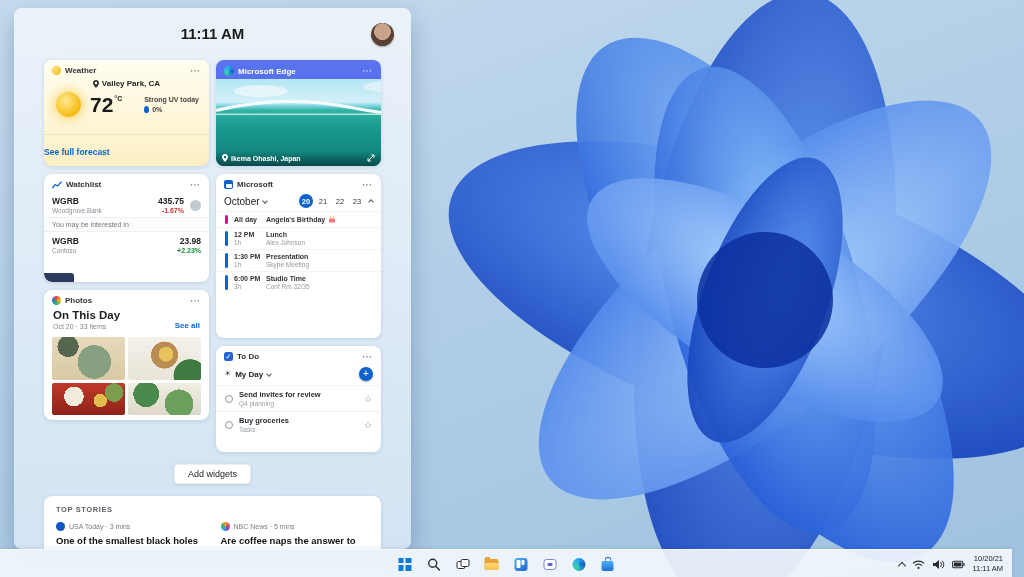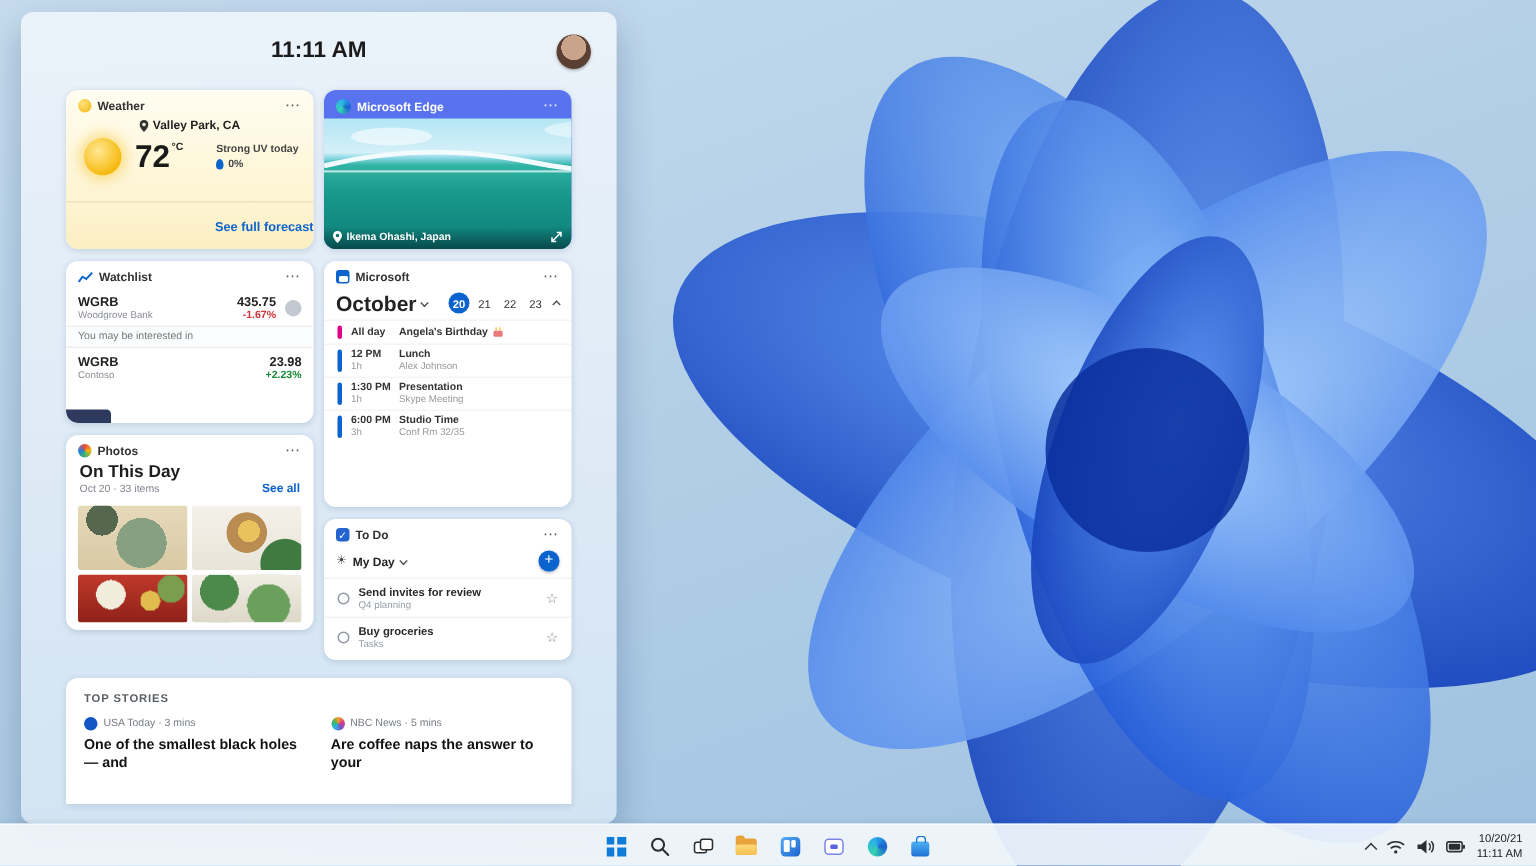--- a/index.html
+++ b/index.html
@@ -36,21 +36,21 @@
   .w-main { display:flex; align-items:center; padding:4px 10px 0 12px; }
   .sun-big { width:25px; height:25px; border-radius:50%; background:radial-gradient(circle at 38% 35%, #ffe892, #f6ba0f 70%);
              box-shadow:0 0 8px 3px rgba(250,200,60,.55); }
   .w-temp { font-size:21px; font-weight:700; color:#1a1a1a; margin-left:9px; display:flex; }
   .w-unit { font-size:7px; font-weight:700; margin-top:2px; margin-left:1px; }
   .w-right { margin-left:auto; text-align:left; }
   .w-cond { font-size:7px; color:#444; font-weight:600; }
   .w-precip { display:flex; align-items:center; gap:3px; margin-top:3px; }
   .droplet { width:5px; height:7px; background:#0b63ce; border-radius:50% 50% 50% 50% / 60% 60% 40% 40%; transform:rotate(0deg); }
   .w-precip span { font-size:7px; color:#444; font-weight:600; }
-  .w-footer { margin-top:auto; border-top:1px solid rgba(120,100,40,.12); text-align:right; padding:6px 0 7px; }
+  .w-footer { margin-top:auto; border-top:1px solid rgba(120,100,40,.12); text-align:left; padding:6px 0 7px; }
   .w-footer a { font-size:8.5px; font-weight:700; color:#0b63ce; text-decoration:none; cursor:pointer; }
 
   
   .edgecard { height:106px; background:linear-gradient(180deg,#5a74ef 0%,#4a63e6 100%); display:flex; flex-direction:column; }
   .edgecard .card-title { color:#fff; }
   .edgecard .more { color:#eef; }
   .edge-ico { width:10px; height:10px; border-radius:50%; background:conic-gradient(from 220deg,#35d0b0,#2bb3e8,#1b5fd0,#35d0b0); }
   .search-pill { margin:1px 8px 5px; background:#fff; border-radius:9px; height:16px; display:flex; align-items:center; padding:0 7px;
                  box-shadow:0 1px 2px rgba(0,0,30,.25); }
   .search-pill input { border:none; outline:none; flex:1; font-size:8px; color:#333; font-family:"Liberation Sans",sans-serif; background:transparent; }
@@ -74,21 +74,21 @@
   .neg { color:#d03438; } .pos { color:#148a33; }
   .alert-dot { width:11px; height:11px; border-radius:50%; background:#c2c9d1; margin-left:6px; flex:0 0 auto; }
   .suggest { font-size:7px; color:#777; padding:3px 8px; border-top:1px solid rgba(0,0,0,.05); border-bottom:1px solid rgba(0,0,0,.05); background:#fbfcfd; }
   .sparkline { position:absolute; left:0; bottom:0; width:30px; height:9px; background:#16254d; border-radius:0 3px 0 8px; opacity:.9; }
 
   
   .calendar { height:164px; display:flex; flex-direction:column; }
   .cal-ico { width:9px; height:9px; border-radius:2px; background:#0b63ce; position:relative; }
   .cal-ico::after { content:""; position:absolute; left:1.5px; right:1.5px; bottom:1.5px; top:3.5px; background:#fff; border-radius:1px; }
   .cal-nav { display:flex; align-items:center; padding:2px 8px 3px; gap:3px; }
-  .cal-month { font-size:14px; font-weight:700; color:#222; }
+  .cal-month { font-size:10px; font-weight:400; color:#222; }
   .chev { display:inline-block; width:4px; height:4px; border-right:1.2px solid #555; border-bottom:1.2px solid #555; transform:rotate(45deg); margin-bottom:1px; cursor:pointer; }
   .chev.up { transform:rotate(-135deg); margin-bottom:-1px; }
   .cal-dates { display:flex; gap:3px; margin-left:auto; margin-right:2px; }
   .dchip { width:14px; height:14px; border-radius:50%; display:grid; place-items:center; font-size:7.5px; color:#333; cursor:pointer; }
   .dchip.sel { background:#0b63ce; color:#fff; font-weight:700; }
   .events { display:flex; flex-direction:column; }
   .event { display:flex; align-items:center; padding:3px 8px 3px 9px; border-top:1px solid rgba(0,0,0,.04); cursor:pointer; }
   .ebar { width:3px; align-self:stretch; border-radius:2px; margin-right:6px; background:#0b63ce; }
   .etime { width:32px; flex:0 0 auto; }
   .etime .t { font-size:7px; font-weight:700; color:#333; }
@@ -115,21 +115,21 @@
                linear-gradient(180deg,#f4f1ea,#e9e4d8); }
   .c3 { background:radial-gradient(circle at 30% 42%, #f2ecdc 0 18%, transparent 18%),
                radial-gradient(circle at 66% 55%, #e0bd4e 0 13%, transparent 13%),
                radial-gradient(circle at 85% 30%, #7a9e4e 0 14%, transparent 14%),
                linear-gradient(180deg,#c0392b,#8e2218); }
   .c4 { background:radial-gradient(circle at 25% 35%, #4c8a4c 0 22%, transparent 22%),
                radial-gradient(circle at 70% 65%, #6aa05c 0 26%, transparent 26%),
                linear-gradient(180deg,#f0ede4,#ddd8c8); }
 
   
-  .todo { height:94px; display:flex; flex-direction:column; }
+  .todo { height:106px; display:flex; flex-direction:column; }
   .todo-ico { width:9px; height:9px; border-radius:2.5px; background:#2564cf; color:#fff; font-size:7px; display:grid; place-items:center; }
   .myday { display:flex; align-items:center; gap:4px; padding:3px 8px 4px; }
   .myday .sun { font-size:8px; color:#444; line-height:1; }
   .myday .lbl { font-size:8px; font-weight:700; color:#222; }
   .add-task { margin-left:auto; width:14px; height:14px; border-radius:50%; background:#0b63ce; color:#fff; font-size:10px; line-height:1;
               display:grid; place-items:center; cursor:pointer; box-shadow:0 1px 2px rgba(0,0,60,.3); }
   .task { display:flex; align-items:center; gap:6px; padding:4px 9px; border-top:1px solid rgba(0,0,0,.05); cursor:pointer; }
   .radio { width:8px; height:8px; border:1.2px solid #8f98a3; border-radius:50%; flex:0 0 auto; }
   .task-txt .t { font-size:7.5px; font-weight:600; color:#2a2a2a; }
   .task-txt .s { font-size:6.5px; color:#98a0a8; margin-top:1px; }
@@ -143,21 +143,21 @@
   .stories-title { font-size:7.5px; font-weight:700; letter-spacing:.6px; color:#5a5f66; }
   .stories-row { display:flex; gap:16px; margin-top:8px; }
   .story { width:50%; cursor:pointer; }
   .story-src { display:flex; align-items:center; gap:4px; font-size:7px; color:#787d84; }
   .fav { width:9px; height:9px; border-radius:50%; flex:0 0 auto; }
   .fav0 { background:#1255c4; }
   .fav1 { background:conic-gradient(#f2a01e,#d43d8e,#7b52c7,#2bb3e8,#35b56a,#f2a01e); }
   .story-head { font-size:9.5px; font-weight:700; color:#101214; line-height:1.3; margin-top:4px; }
 
   
-  .taskbar { position:absolute; left:0; right:0; bottom:0; height:28px; z-index:10;
+  .taskbar { position:absolute; left:0; right:12px; bottom:0; height:28px; z-index:10;
              background:rgba(241,246,251,.93); border-top:1px solid rgba(255,255,255,.6);
              box-shadow:0 -1px 4px rgba(0,30,80,.08); }
   .tb-center { position:absolute; left:50%; top:0; height:28px; transform:translateX(-50%); display:flex; align-items:center; gap:5px; }
   .tb-btn { width:24px; height:24px; border-radius:4px; display:grid; place-items:center; cursor:pointer; }
   .win-logo { width:13px; height:13px; display:grid; grid-template-columns:1fr 1fr; grid-template-rows:1fr 1fr; gap:1.4px; }
   .win-logo i { background:#0e7bd8; }
   .taskview { width:13px; height:10px; position:relative; }
   .taskview i { position:absolute; width:9px; height:8px; border:1.3px solid #2a2d31; border-radius:2px; background:#fdfdfd; }
   .taskview i:first-child { left:0; bottom:0; }
   .taskview i:last-child { right:0; top:0; }
@@ -434,20 +434,23 @@
           <div class="task-txt">
             <div class="t">Buy groceries</div>
             <div class="s">Tasks</div>
           </div>
           <span class="star">☆</span>
         </div>
       </div>
     </div>
   </div>
 
+  <div class="addw-row">
+    <span class="addw">Add widgets</span>
+  </div>
 
   <div class="stories">
     <div class="stories-title">TOP STORIES</div>
     <div class="stories-row">
       <div class="story">
         <div class="story-src">
           <span class="fav fav0"></span>
           <span>USA Today · 3 mins</span>
         </div>
         <div class="story-head">One of the smallest black holes — and</div>

